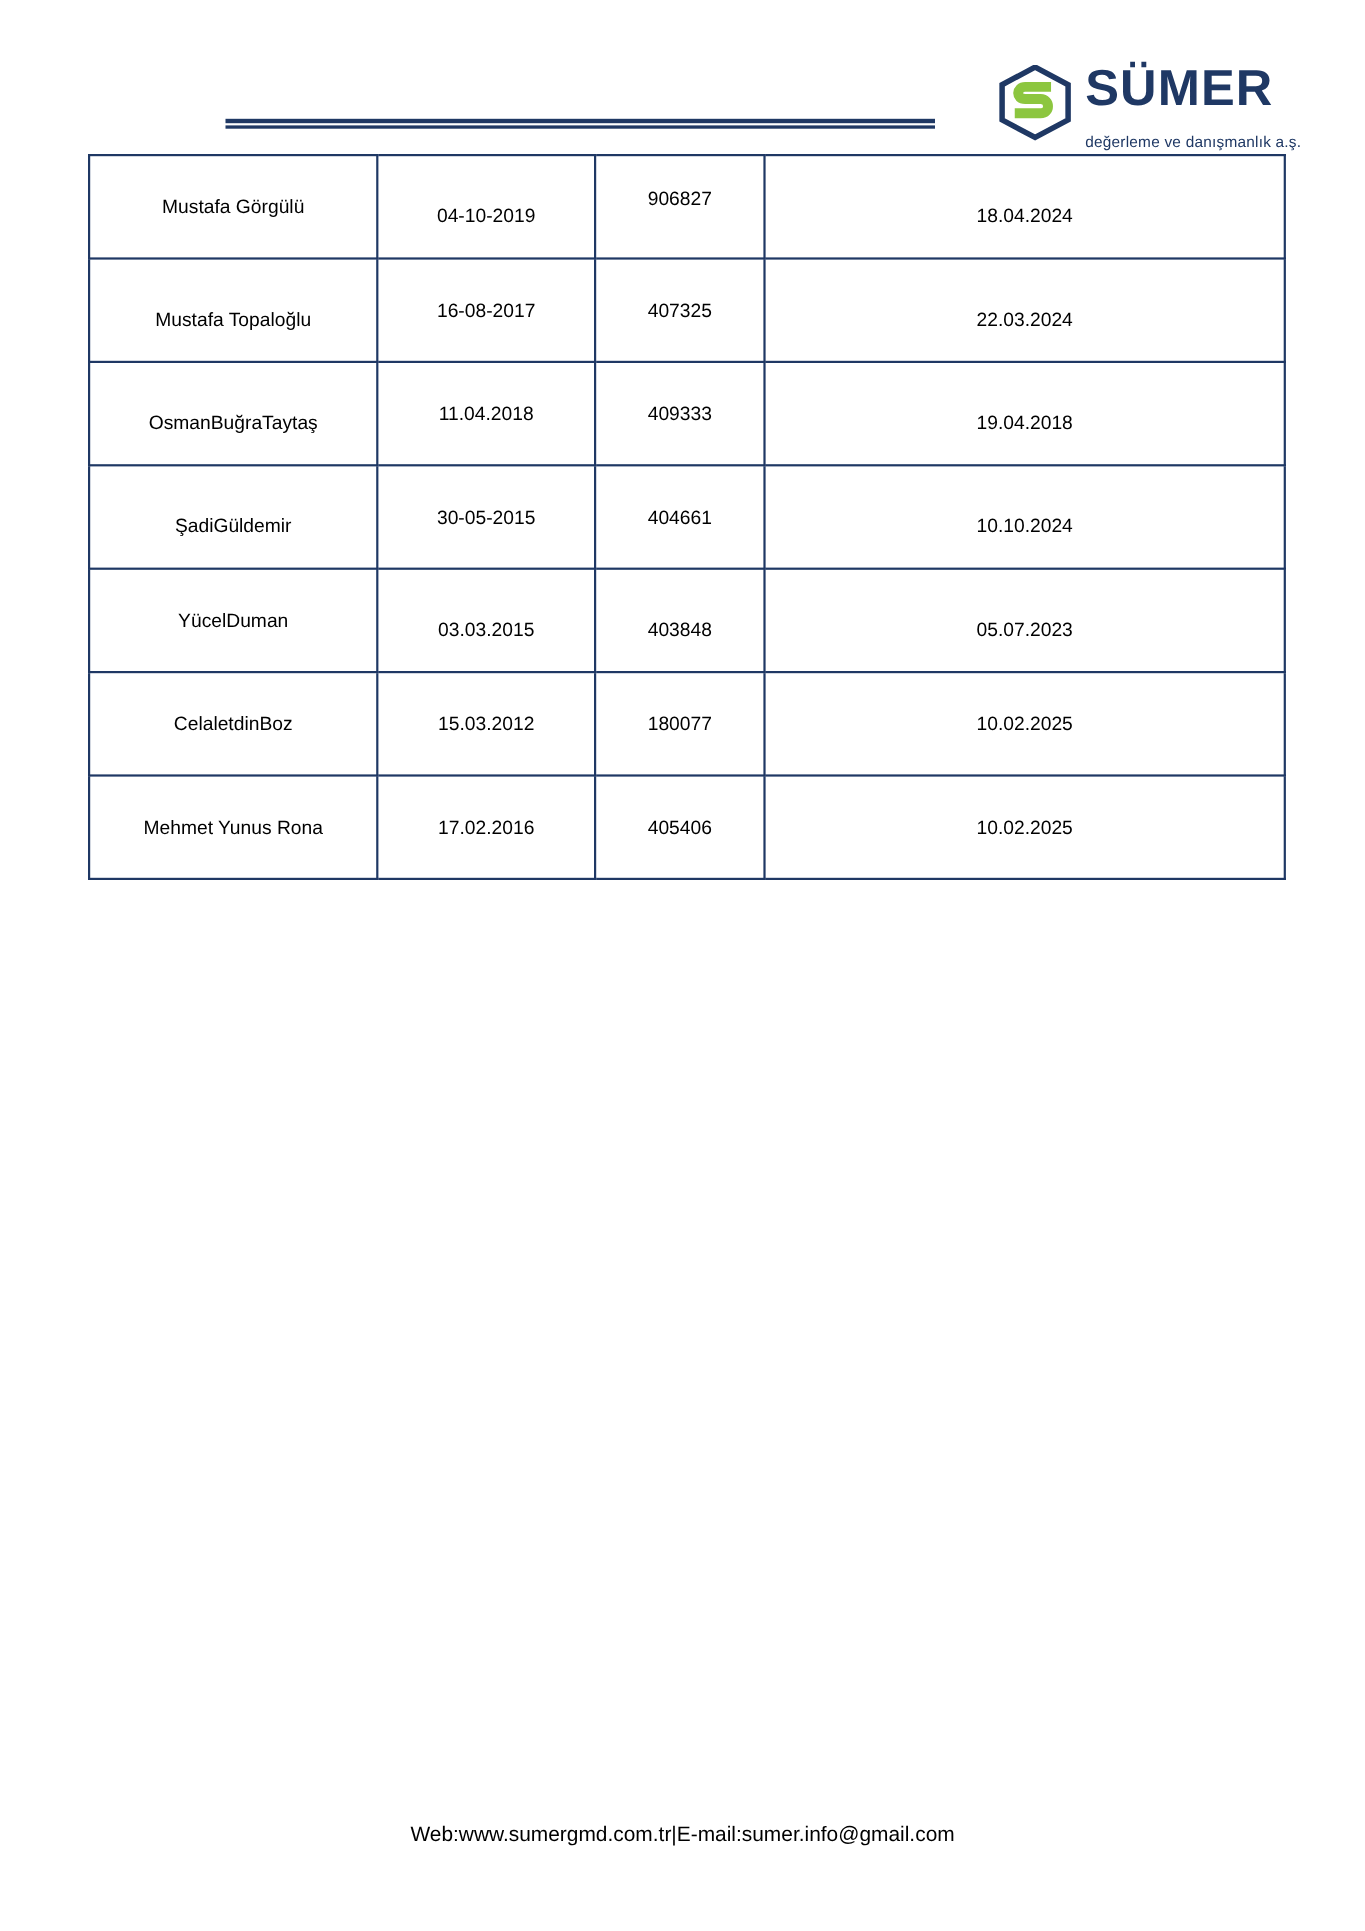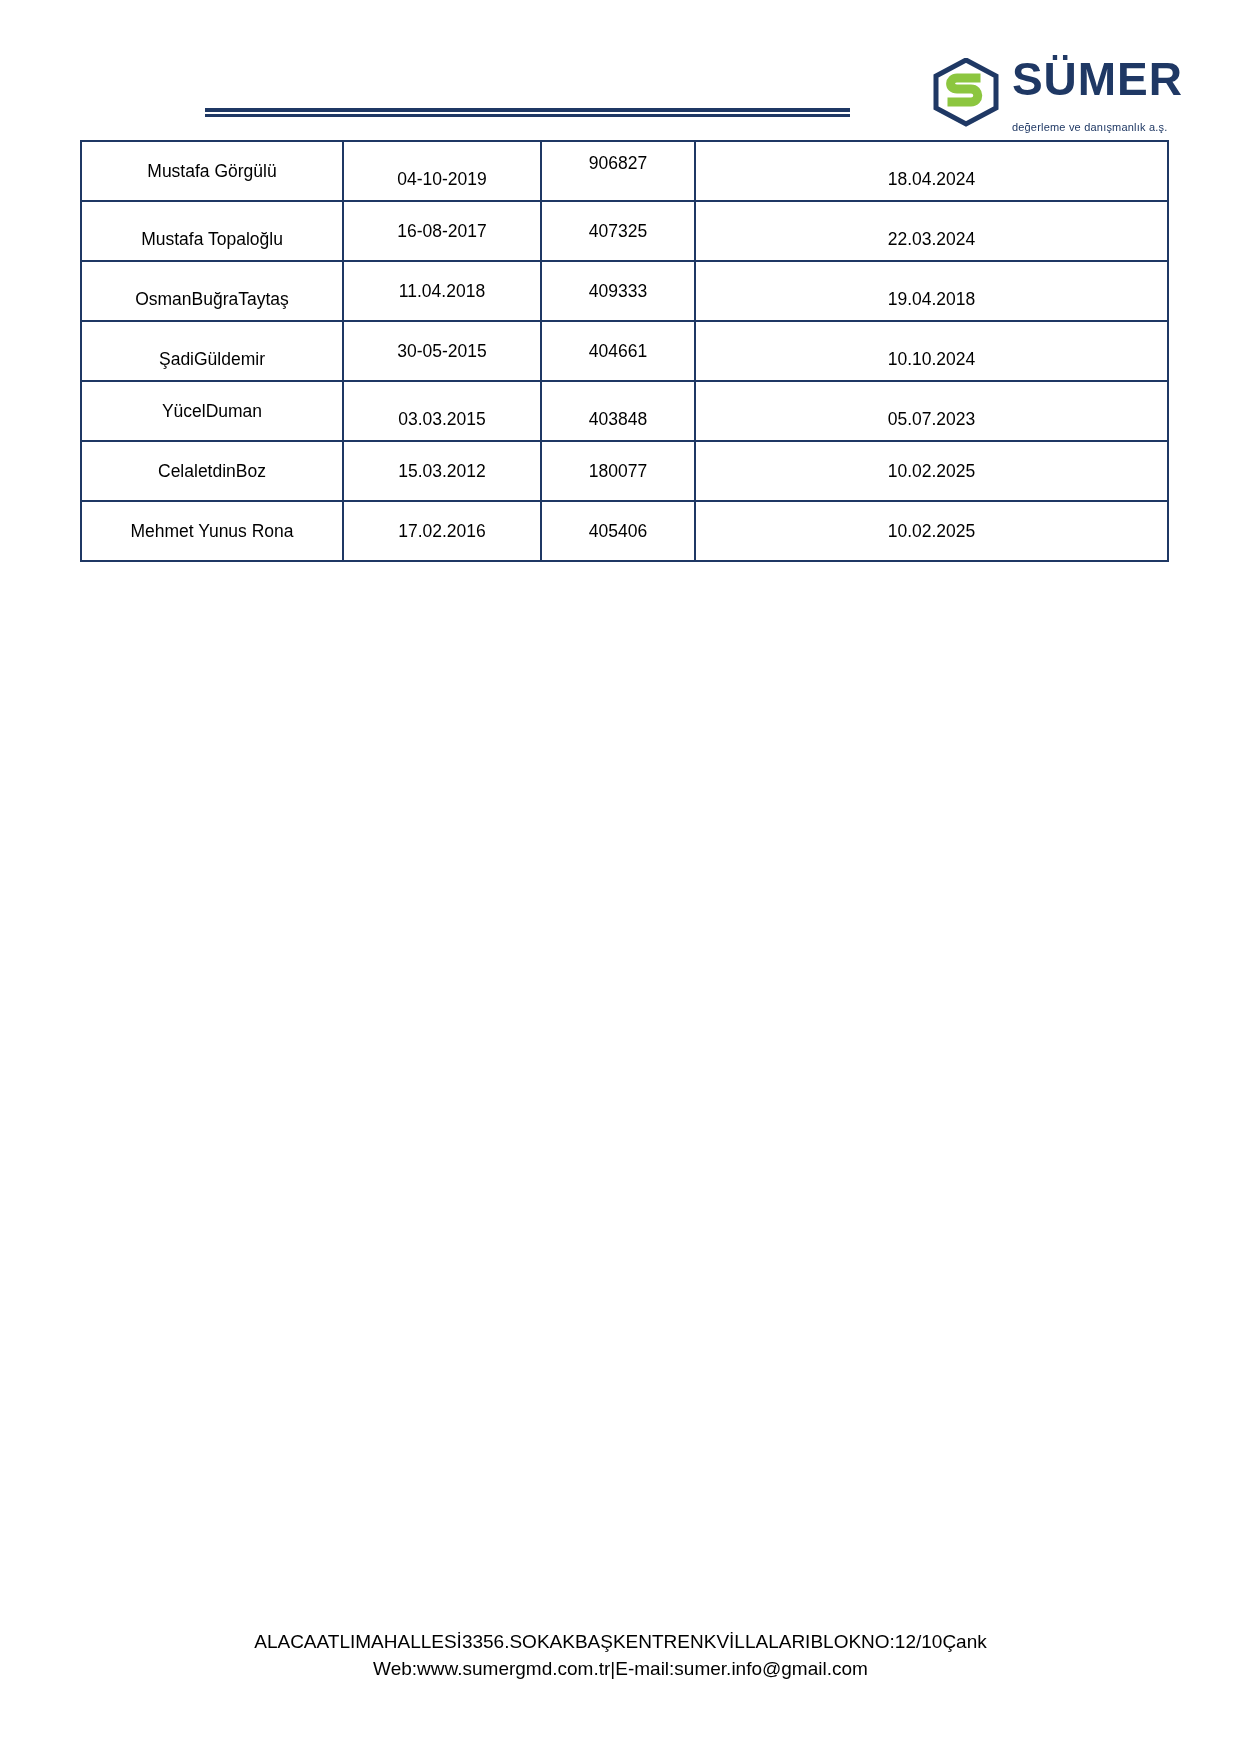--- a/index.html
+++ b/index.html
@@ -59,40 +59,40 @@
   }
   .logo-word {
     font-family: "Liberation Sans", sans-serif;
     font-weight: bold;
     font-size: 46px;
     letter-spacing: 1px;
     color: #1f3864;
   }
   .logo-sub {
     font-family: "Liberation Sans", sans-serif;
-    font-size: 11px;
+    font-size: 14px;
     color: #1f3864;
     letter-spacing: 0.2px;
     margin-top: 20px;
   }
 
   
   .doc-table {
     position: absolute;
     left: 80px;
     top: 140px;
     width: 1087px;
     border-collapse: collapse;
     table-layout: fixed;
   }
   .doc-table td {
     border: 2px solid #1f3864;
     font-size: 17.5px;
     color: #000000;
-    padding: 0 6px;
+    padding: 17px 6px;
     height: 58px;
     vertical-align: middle;
     text-align: center;
   }
   .col-name   { width: 262px; }
   .col-date1  { width: 198px; }
   .col-no     { width: 154px; }
   .col-date2  { width: 473px; }
 
   
@@ -180,17 +180,16 @@
     <tr>
       <td><span>Mehmet Yunus Rona</span></td>
       <td><span>17.02.2016</span></td>
       <td><span>405406</span></td>
       <td><span>10.02.2025</span></td>
     </tr>
   </tbody>
 </table>
 
 <div class="footer">
-  <span class="footer-line">ALACAATLIMAHALLESİ3356.SOKAKBAŞKENTRENKVİLLALARIBLOKNO:12/10Çank</span>
   <span class="footer-line">
     <span class="footer-web-label">Web:</span><span>www.sumergmd.com.tr|E-mail:sumer.info@gmail.com</span>
   </span>
 </div>
 
 </body></html>

